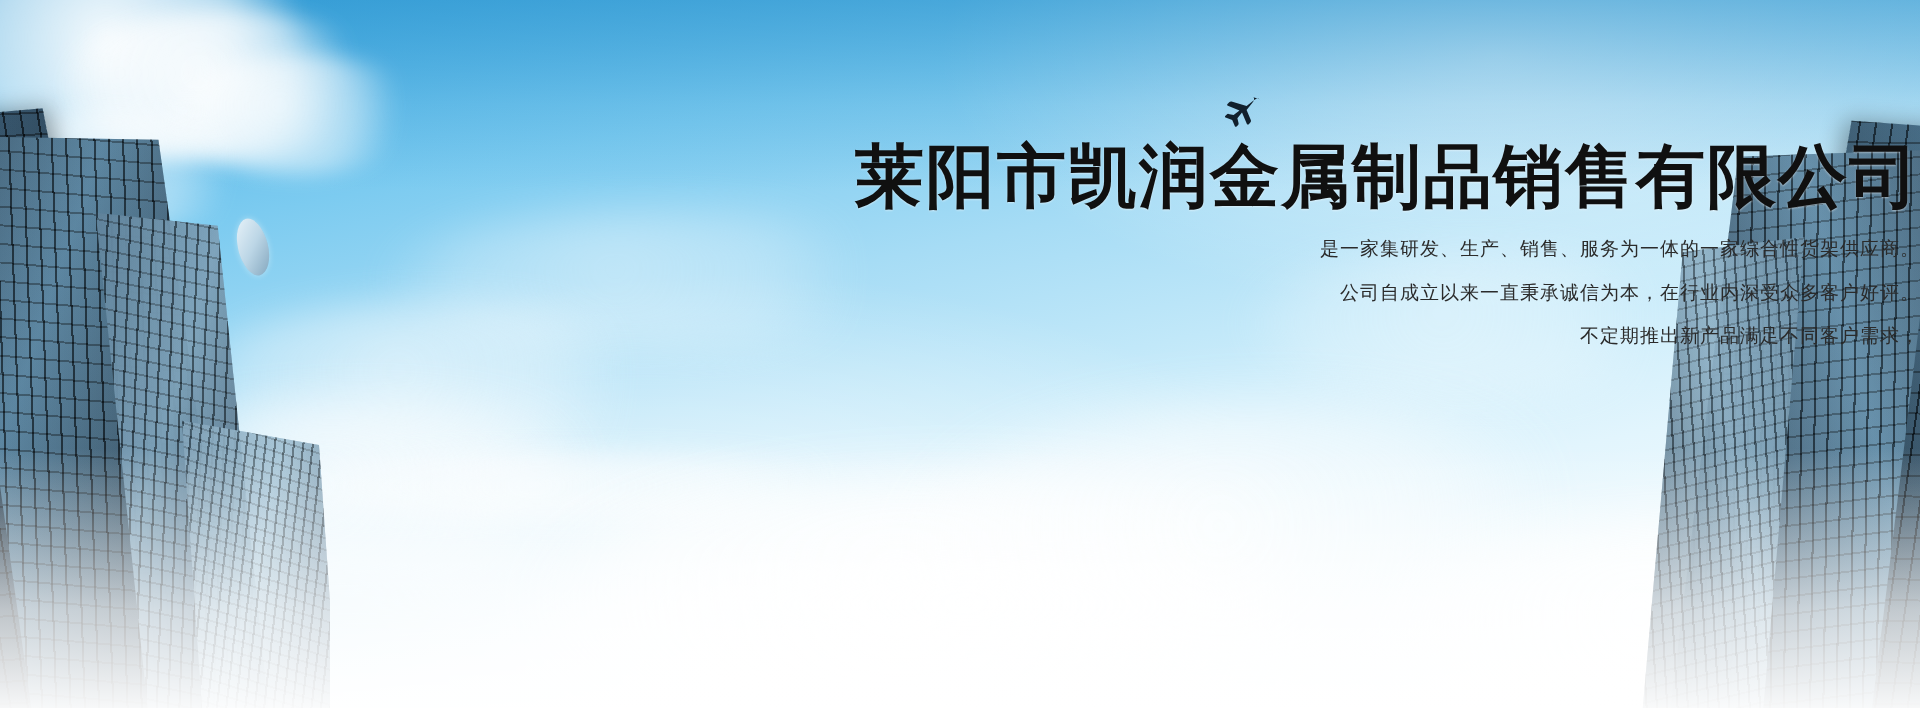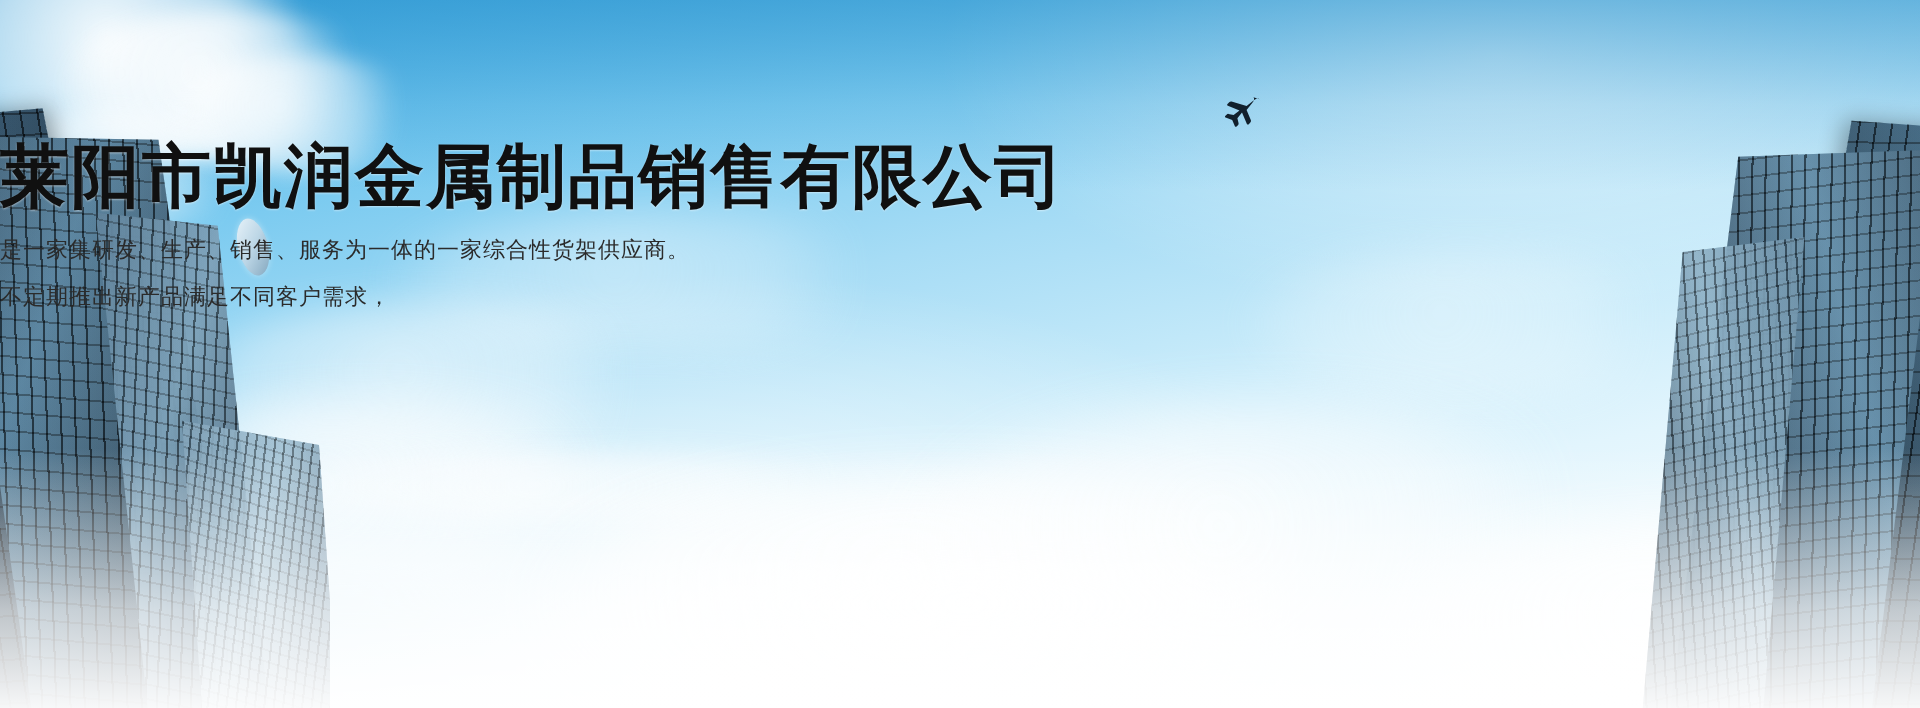--- a/index.html
+++ b/index.html
@@ -187,41 +187,41 @@
     width: 44px;
     height: 34px;
   }
 
   
   .content {
     position: absolute;
     left: 0; right: 0;
     top: 0;
     width: 1920px;
-    text-align: left;
+    text-align: right;
     z-index: 20;
   }
   .title {
     margin: 0;
     padding-top: 141px;
     font-size: 69px;
     line-height: 1.02;
     font-weight: 700;
     letter-spacing: 2px;
     color: #101010;
     font-family: "DejaVu Sans", "Liberation Sans", sans-serif;
     text-shadow: 0 1px 2px rgba(255,255,255,0.45);
   }
   .subtitle {
     margin: 0;
     padding-top: 26px;
   }
   .subtitle p {
     margin: 0 0 21px 0;
-    font-size: 22px;
+    font-size: 19px;
     line-height: 1.18;
     font-weight: 400;
     color: #2b2b2b;
     letter-spacing: 1px;
     font-family: "DejaVu Sans", "Liberation Sans", sans-serif;
   }
 </style>
 </head>
 <body>
 
@@ -263,17 +263,18 @@
   <div class="plane">
     <svg viewBox="0 0 44 34" width="44" height="34" aria-hidden="true">
       <path d="M41.5 2.2c-1.1-1.1-3.4-.6-5.6 1.1l-7.3 5.6-15.1-4.3c-.7-.2-1.5 0-2 .5l-2 1.8c-.6.6-.4 1.6.4 1.9l11.6 4.6-5.9 4.6-5.2-1.1c-.6-.1-1.2.1-1.6.5l-1.6 1.5c-.5.5-.3 1.4.4 1.6l6.6 2.4 2.7 6.3c.3.7 1.2.8 1.7.3l1.5-1.6c.4-.4.6-1 .5-1.6l-1.2-5 4.6-5.8 4.9 11.4c.3.8 1.4.9 1.9.3l1.7-2c.5-.5.6-1.3.4-2L28.6 13l5.8-7.2c1.8-2.2 2.2-4.5 1.1-5.6z" transform="translate(2,1)" fill="#11202c"></path>
     </svg>
   </div>
 
   <div class="content">
     <h1 class="title">莱阳市凯润金属制品销售有限公司</h1>
     <div class="subtitle">
       <p>是一家集研发、生产、销售、服务为一体的一家综合性货架供应商。</p>
+      <p>公司自成立以来一直秉承诚信为本，在行业内深受众多客户好评。</p>
       <p>不定期推出新产品满足不同客户需求，</p>
     </div>
   </div>
 
 </div>
 
 </body></html>

